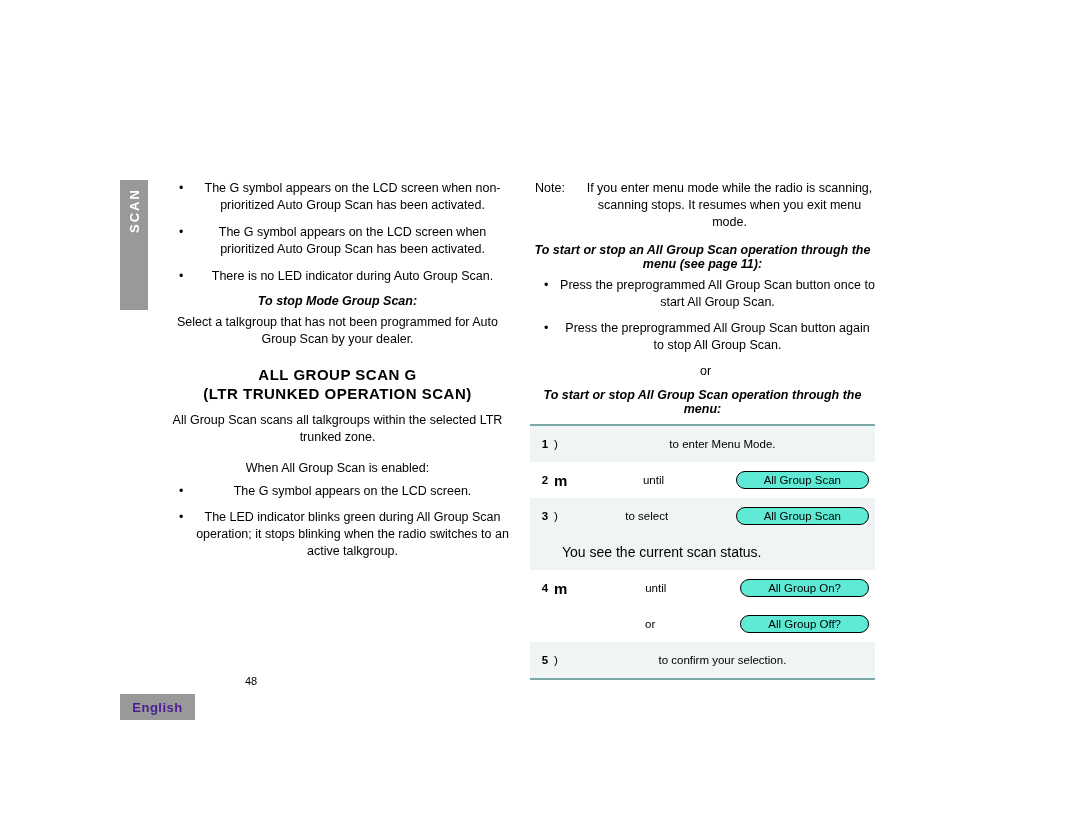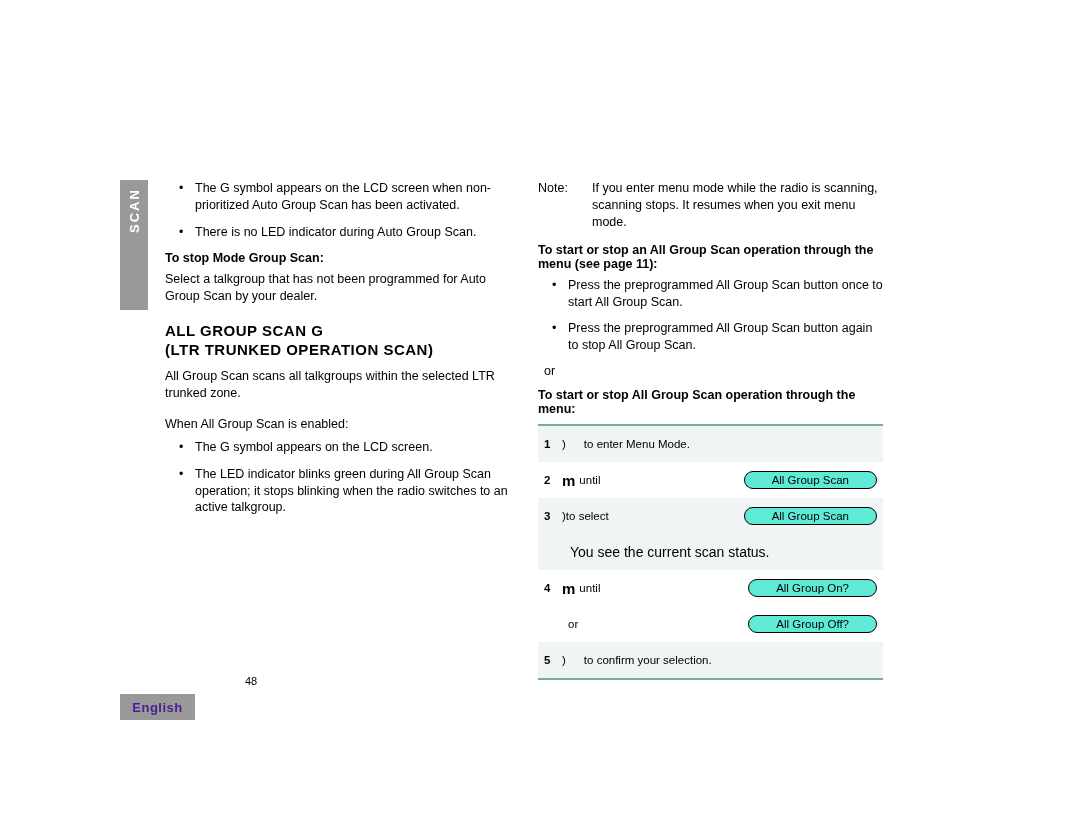--- a/index.html
+++ b/index.html
@@ -46,21 +46,22 @@
     align-items: center;
     justify-content: center;
     letter-spacing: 0.5px;
   }
   .columns {
     position: absolute;
     left: 165px;
     top: 180px;
     width: 780px;
     display: flex;
-    gap: 28px;
+    gap: 20px;
+    text-align: center;
   }
   .col {
     width: 345px;
   }
   .bullet-list {
     margin: 0;
     padding: 0;
     list-style: none;
   }
   .bullet-list li {
@@ -71,20 +72,21 @@
   }
   .bullet-list li::before {
     content: "•";
     position: absolute;
     left: 14px;
     top: 0;
   }
   .subhead {
     font-weight: bold;
     margin: 0 0 6px 0;
+    font-style: italic;
   }
   .body-block {
     margin: 0 0 14px 0;
     line-height: 1.35;
   }
   .sect-title {
     font-weight: bold;
     font-size: 15px;
     letter-spacing: 0.5px;
     margin-top: 18px;
@@ -159,20 +161,21 @@
 
 <div class="side-tab">SCAN</div>
 <div class="english-tab">English</div>
 <div class="page-num">48</div>
 
 <div class="columns">
 
   <div class="col">
     <ul class="bullet-list">
       <li>The G      symbol appears on the LCD screen when non-prioritized Auto Group Scan has been activated.</li>
+      <li>The G      symbol appears on the LCD screen when prioritized Auto Group Scan has been activated.</li>
       <li>There is no LED indicator during Auto Group Scan.</li>
     </ul>
 
     <div class="subhead">To stop Mode Group Scan:</div>
     <div class="body-block">Select a talkgroup that has not been programmed for Auto Group Scan by your dealer.</div>
 
     <div class="sect-title">ALL GROUP SCAN G</div>
     <div class="sect-sub">(LTR TRUNKED OPERATION SCAN)</div>
 
     <div class="body-block">All Group Scan scans all talkgroups within the selected LTR trunked zone.</div>

